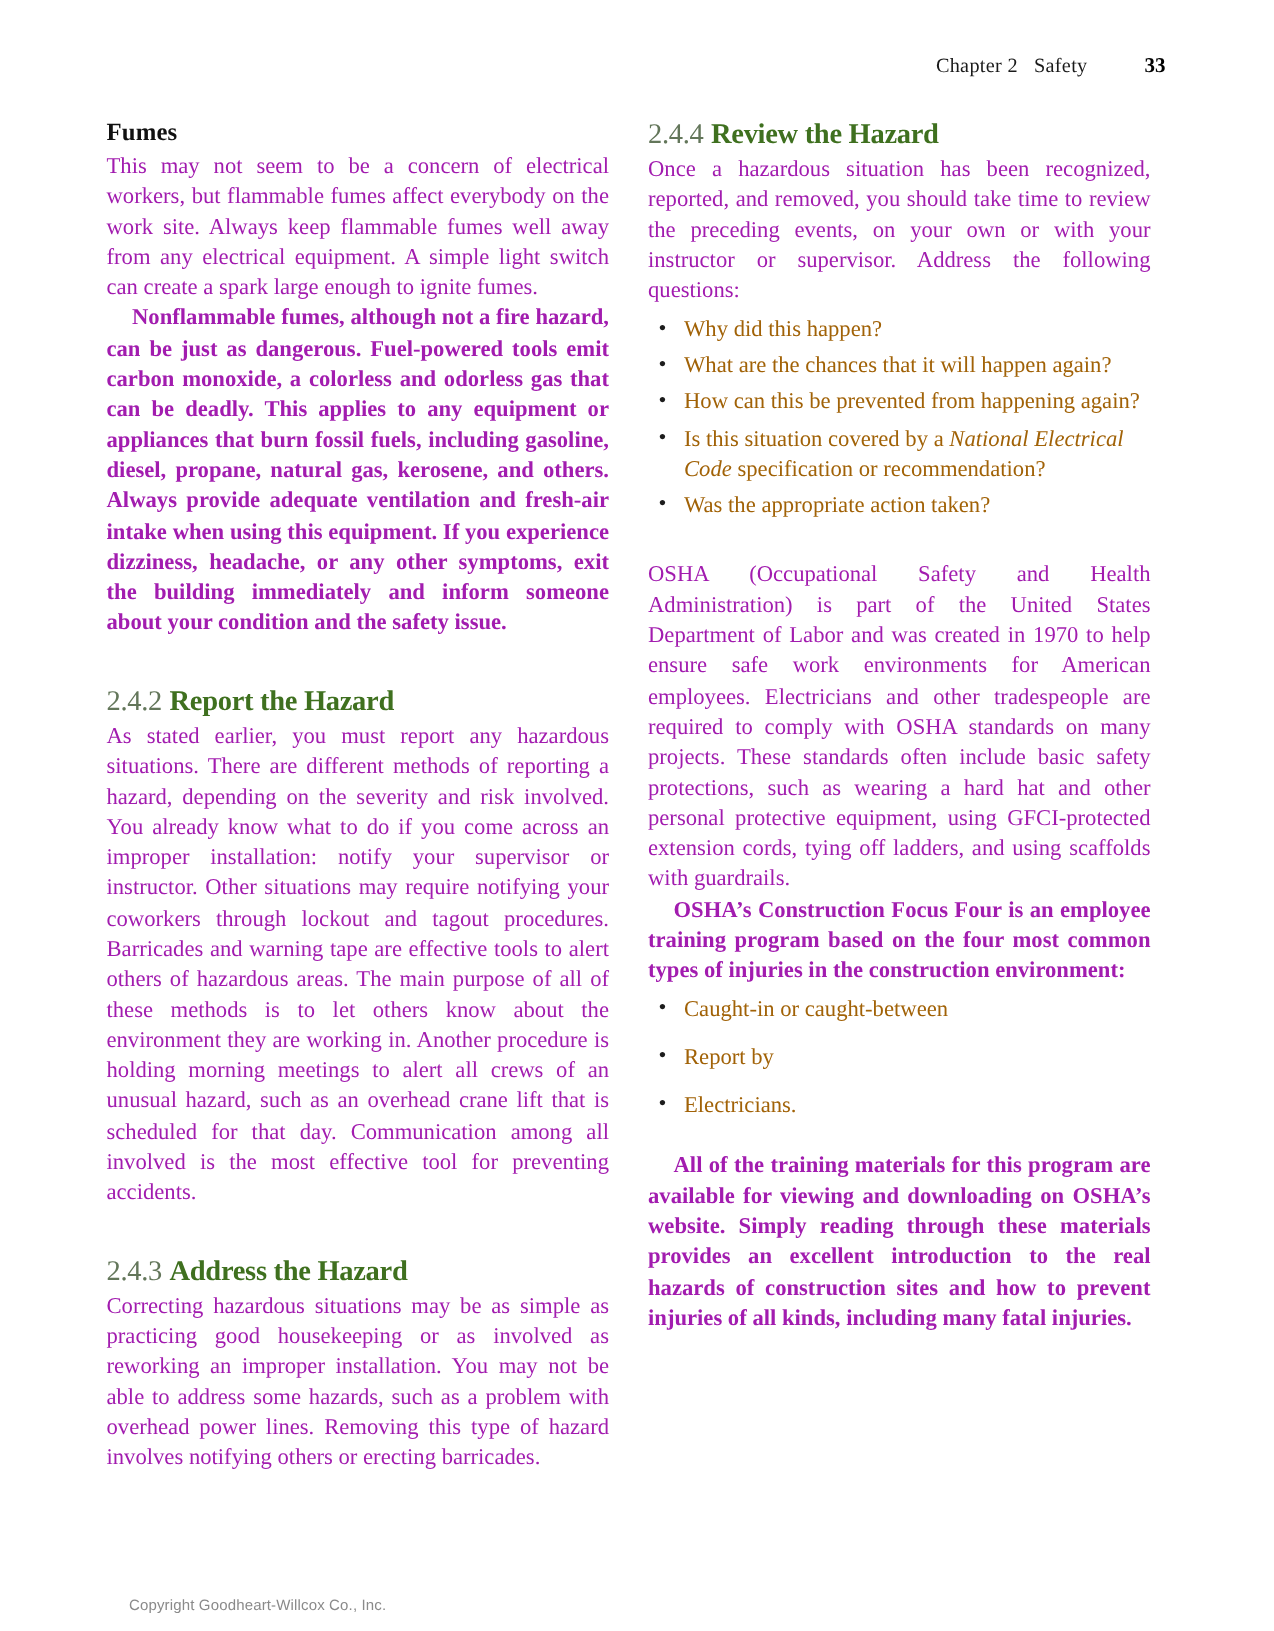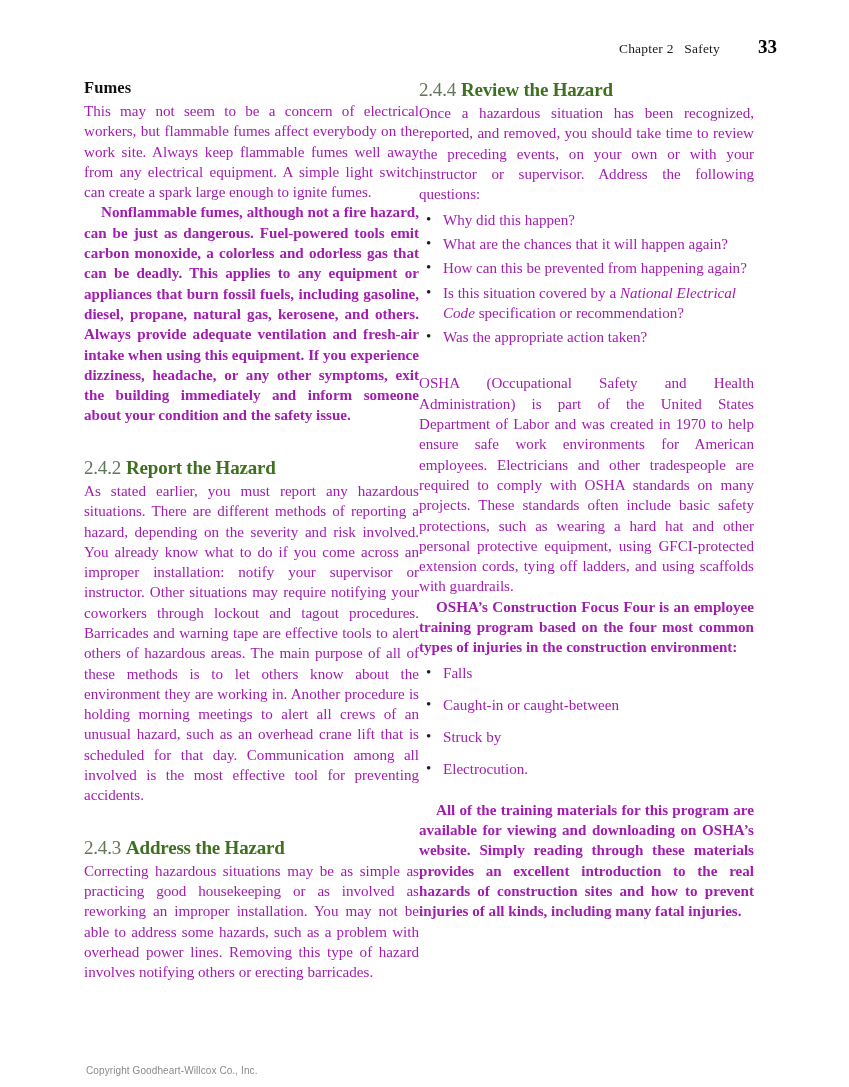--- a/index.html
+++ b/index.html
@@ -34,34 +34,35 @@
     font-family: "Liberation Serif", serif;
   }
   .running-head .chapter-label {
     font-size: 13.5px;
     color: #1a1a1a;
     letter-spacing: 0.2px;
     white-space: pre;
     text-align: right;
   }
   .running-head .folio {
-    font-size: 19px;
+    font-size: 14px;
     font-weight: bold;
     color: #000000;
     margin-left: 38px;
   }
 
   
   .columns {
     position: absolute;
     top: 78px;
-    left: 84px;
+    left: 71px;
     width: 696px;
     height: 935px;
     display: flex;
+    gap: 26px;
   }
   .col {
     width: 335px;
     flex: 0 0 335px;
   }
 
   
   h2.sub-head {
     margin: 0 0 3px 0;
     font-family: "Liberation Serif", serif;
@@ -113,21 +114,21 @@
     padding: 0;
     list-style: none;
   }
   ul.bullets li {
     position: relative;
     padding-left: 24px;
     margin-bottom: 4px;
     font-size: 15.1px;
     line-height: 1.345;
     text-align: left;
-    color: #a21caf;
+    color: #a16207;
   }
   ul.bullets li::before {
     content: "\2022";
     position: absolute;
     left: 7px;
     top: -1px;
     font-size: 15px;
     color: #1c1c1c;
   }
   ul.bullets.spaced li {
@@ -202,24 +203,23 @@
         </ul>
 
       <div class="gap-lg"></div>
 
 
       <p class="body">OSHA (Occupational Safety and Health Administration) is part of the United States Department of Labor and was created in 1970 to help ensure safe work environments for American employees. Electricians and other tradespeople are required to comply with OSHA standards on many projects. These standards often include basic safety protections, such as wearing a hard hat and other personal protective equipment, using GFCI-protected extension cords, tying off ladders, and using scaffolds with guardrails.</p>
 
       <p class="body indent">OSHA’s Construction Focus Four is an employee training program based on the four most common types of injuries in the construction environment:</p>
 
       <ul class="bullets spaced" id="focus-four-bullets">
-          <li>Falls</li>
           <li>Caught-in or caught-between</li>
-          <li>Struck by</li>
-          <li>Electrocution.</li>
+          <li>Report by</li>
+          <li>Electricians.</li>
         </ul>
 
       <div class="gap-sm"></div>
 
       <p class="body indent">All of the training materials for this program are available for viewing and downloading on OSHA’s website. Simply reading through these materials provides an excellent introduction to the real hazards of construction sites and how to prevent injuries of all kinds, including many fatal injuries.</p>
     </div>
   </div>
 
   <div class="footer-note">Copyright Goodheart-Willcox Co., Inc.</div>
 

